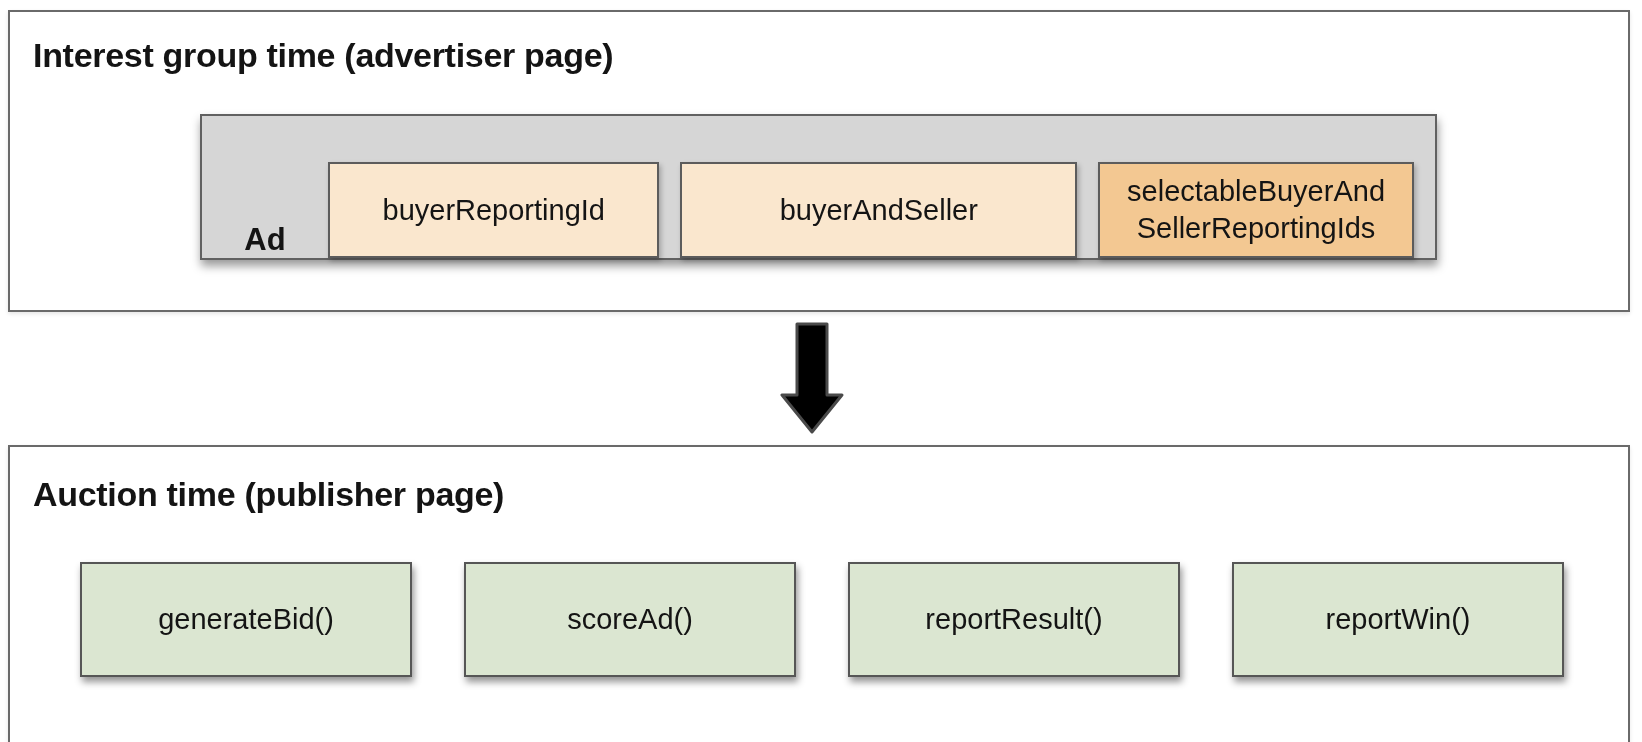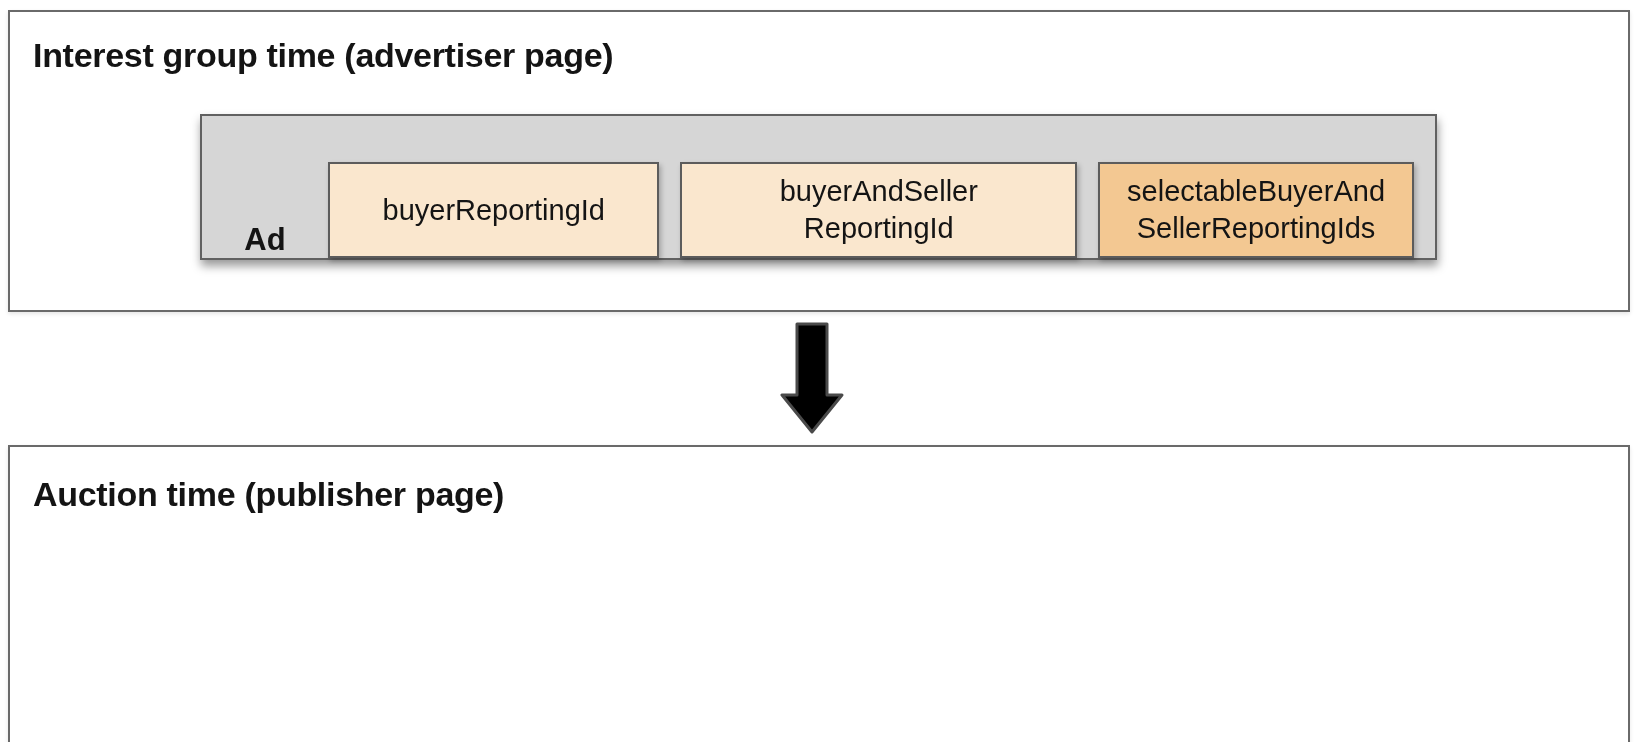--- a/index.html
+++ b/index.html
@@ -113,34 +113,47 @@
 
     <div class="ad-container">
       <div class="ad-label">Ad</div>
 
       <div class="field-box fb-0">
         <span>buyerReportingId</span>
       </div>
 
       <div class="field-box fb-1">
         <span>buyerAndSeller</span>
-        <span>ReportingId</span>
       </div>
 
       <div class="field-box fb-2 highlighted">
         <span>selectableBuyerAnd</span>
         <span>SellerReportingIds</span>
       </div>
     </div>
   </div>
 
   <div class="arrow-wrap">
     <svg width="64" height="113" viewBox="0 0 64 113" xmlns="http://www.w3.org/2000/svg">
       <polygon points="17,2 47,2 47,73 62,73 32,110 2,73 17,73" fill="#000000" stroke="#4a4a4a" stroke-width="3" stroke-linejoin="round"></polygon>
     </svg>
   </div>
 
   <div class="section-box section-bottom">
     <div class="section-title" style="top:28px;">Auction time (publisher page)</div>
 
+    <div class="fn-row">
+      <div class="fn-box">
+        <span>generateBid()</span>
+      </div>
+      <div class="fn-box">
+        <span>scoreAd()</span>
+      </div>
+      <div class="fn-box">
+        <span>reportResult()</span>
+      </div>
+      <div class="fn-box">
+        <span>reportWin()</span>
+      </div>
+    </div>
   </div>
 
 </div>
 
 </body></html>

